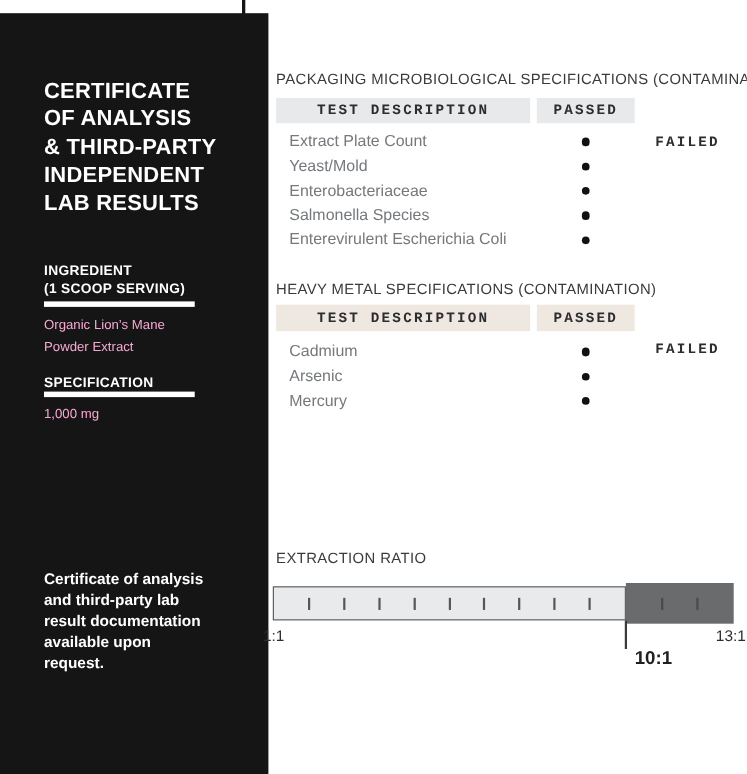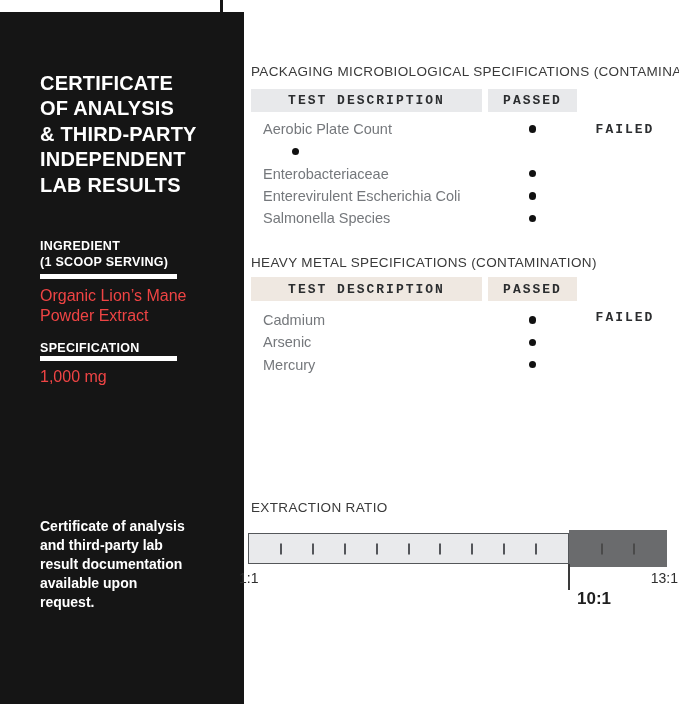--- a/index.html
+++ b/index.html
@@ -12,21 +12,21 @@
   #notch { position:absolute; left:220px; top:0; width:3px; height:38px; }
   .sb-title { position:absolute; left:40px; top:59px; width:160px; color:#ffffff;
               font-size:20px; font-weight:bold; line-height:25.4px; white-space:pre-line; letter-spacing:0.2px; }
   .sb-label { position:absolute; left:40px; color:#ffffff; font-size:12.5px; font-weight:bold;
               line-height:16px; white-space:pre-line; letter-spacing:0.3px; }
   #ing-label { top:226px; }
   #spec-label { top:328px; }
   .sb-bar { position:absolute; left:40px; width:137px; height:4.5px; background:#ffffff; }
   #bar1 { top:262px; }
   #bar2 { top:344px; }
-  .sb-value { position:absolute; left:40px; color:#ef4444; font-size:16px; font-weight:normal;
+  .sb-value { position:absolute; left:40px; color:#f9a8d4; font-size:12px; font-weight:normal;
               line-height:19.5px; white-space:pre-line; }
   #ing-value { top:274px; }
   #spec-value { top:355px; }
   #footnote { position:absolute; left:40px; top:505px; width:165px; color:#ffffff;
               font-size:14px; font-weight:bold; line-height:19px; white-space:pre-line; }
 
   
   .section-title { position:absolute; left:251px; color:#3a3a3a; font-size:13.5px;
                    letter-spacing:0.35px; white-space:nowrap; }
   #sec1-title { top:64px; }
@@ -94,48 +94,49 @@
   <div id="notch" style="background-color: rgb(21, 21, 21);"></div>
 
   <div class="section-title" id="sec1-title">PACKAGING MICROBIOLOGICAL SPECIFICATIONS (CONTAMINATION)</div>
   <div class="thead" id="thead1">
     <div class="hcell col-desc" style="background-color: rgb(232, 233, 235);">TEST DESCRIPTION</div>
     <div class="hcell col-pass" style="background-color: rgb(232, 233, 235);">PASSED</div>
     <div class="hcell col-fail" style="background-color: rgb(232, 233, 235);">FAILED</div>
   </div>
   <div class="tbody" id="tbody1">
     <div class="trow">
-      <div class="desc">Aerobic Plate Count</div>
+      <div class="desc">Extract Plate Count</div>
       <div class="pass">
           <span class="dot" style="background-color: rgb(17, 17, 17);"></span>
         </div>
       <div class="fail"></div>
     </div>
     <div class="trow">
+      <div class="desc">Yeast/Mold</div>
       <div class="pass">
           <span class="dot" style="background-color: rgb(17, 17, 17);"></span>
         </div>
       <div class="fail"></div>
     </div>
     <div class="trow">
       <div class="desc">Enterobacteriaceae</div>
       <div class="pass">
           <span class="dot" style="background-color: rgb(17, 17, 17);"></span>
         </div>
       <div class="fail"></div>
     </div>
     <div class="trow">
-      <div class="desc">Enterevirulent Escherichia Coli</div>
+      <div class="desc">Salmonella Species</div>
       <div class="pass">
           <span class="dot" style="background-color: rgb(17, 17, 17);"></span>
         </div>
       <div class="fail"></div>
     </div>
     <div class="trow">
-      <div class="desc">Salmonella Species</div>
+      <div class="desc">Enterevirulent Escherichia Coli</div>
       <div class="pass">
           <span class="dot" style="background-color: rgb(17, 17, 17);"></span>
         </div>
       <div class="fail"></div>
     </div>
   </div>
 
   <div class="section-title" id="sec2-title">HEAVY METAL SPECIFICATIONS (CONTAMINATION)</div>
   <div class="thead" id="thead2">
     <div class="hcell col-desc" style="background-color: rgb(239, 232, 225);">TEST DESCRIPTION</div>

